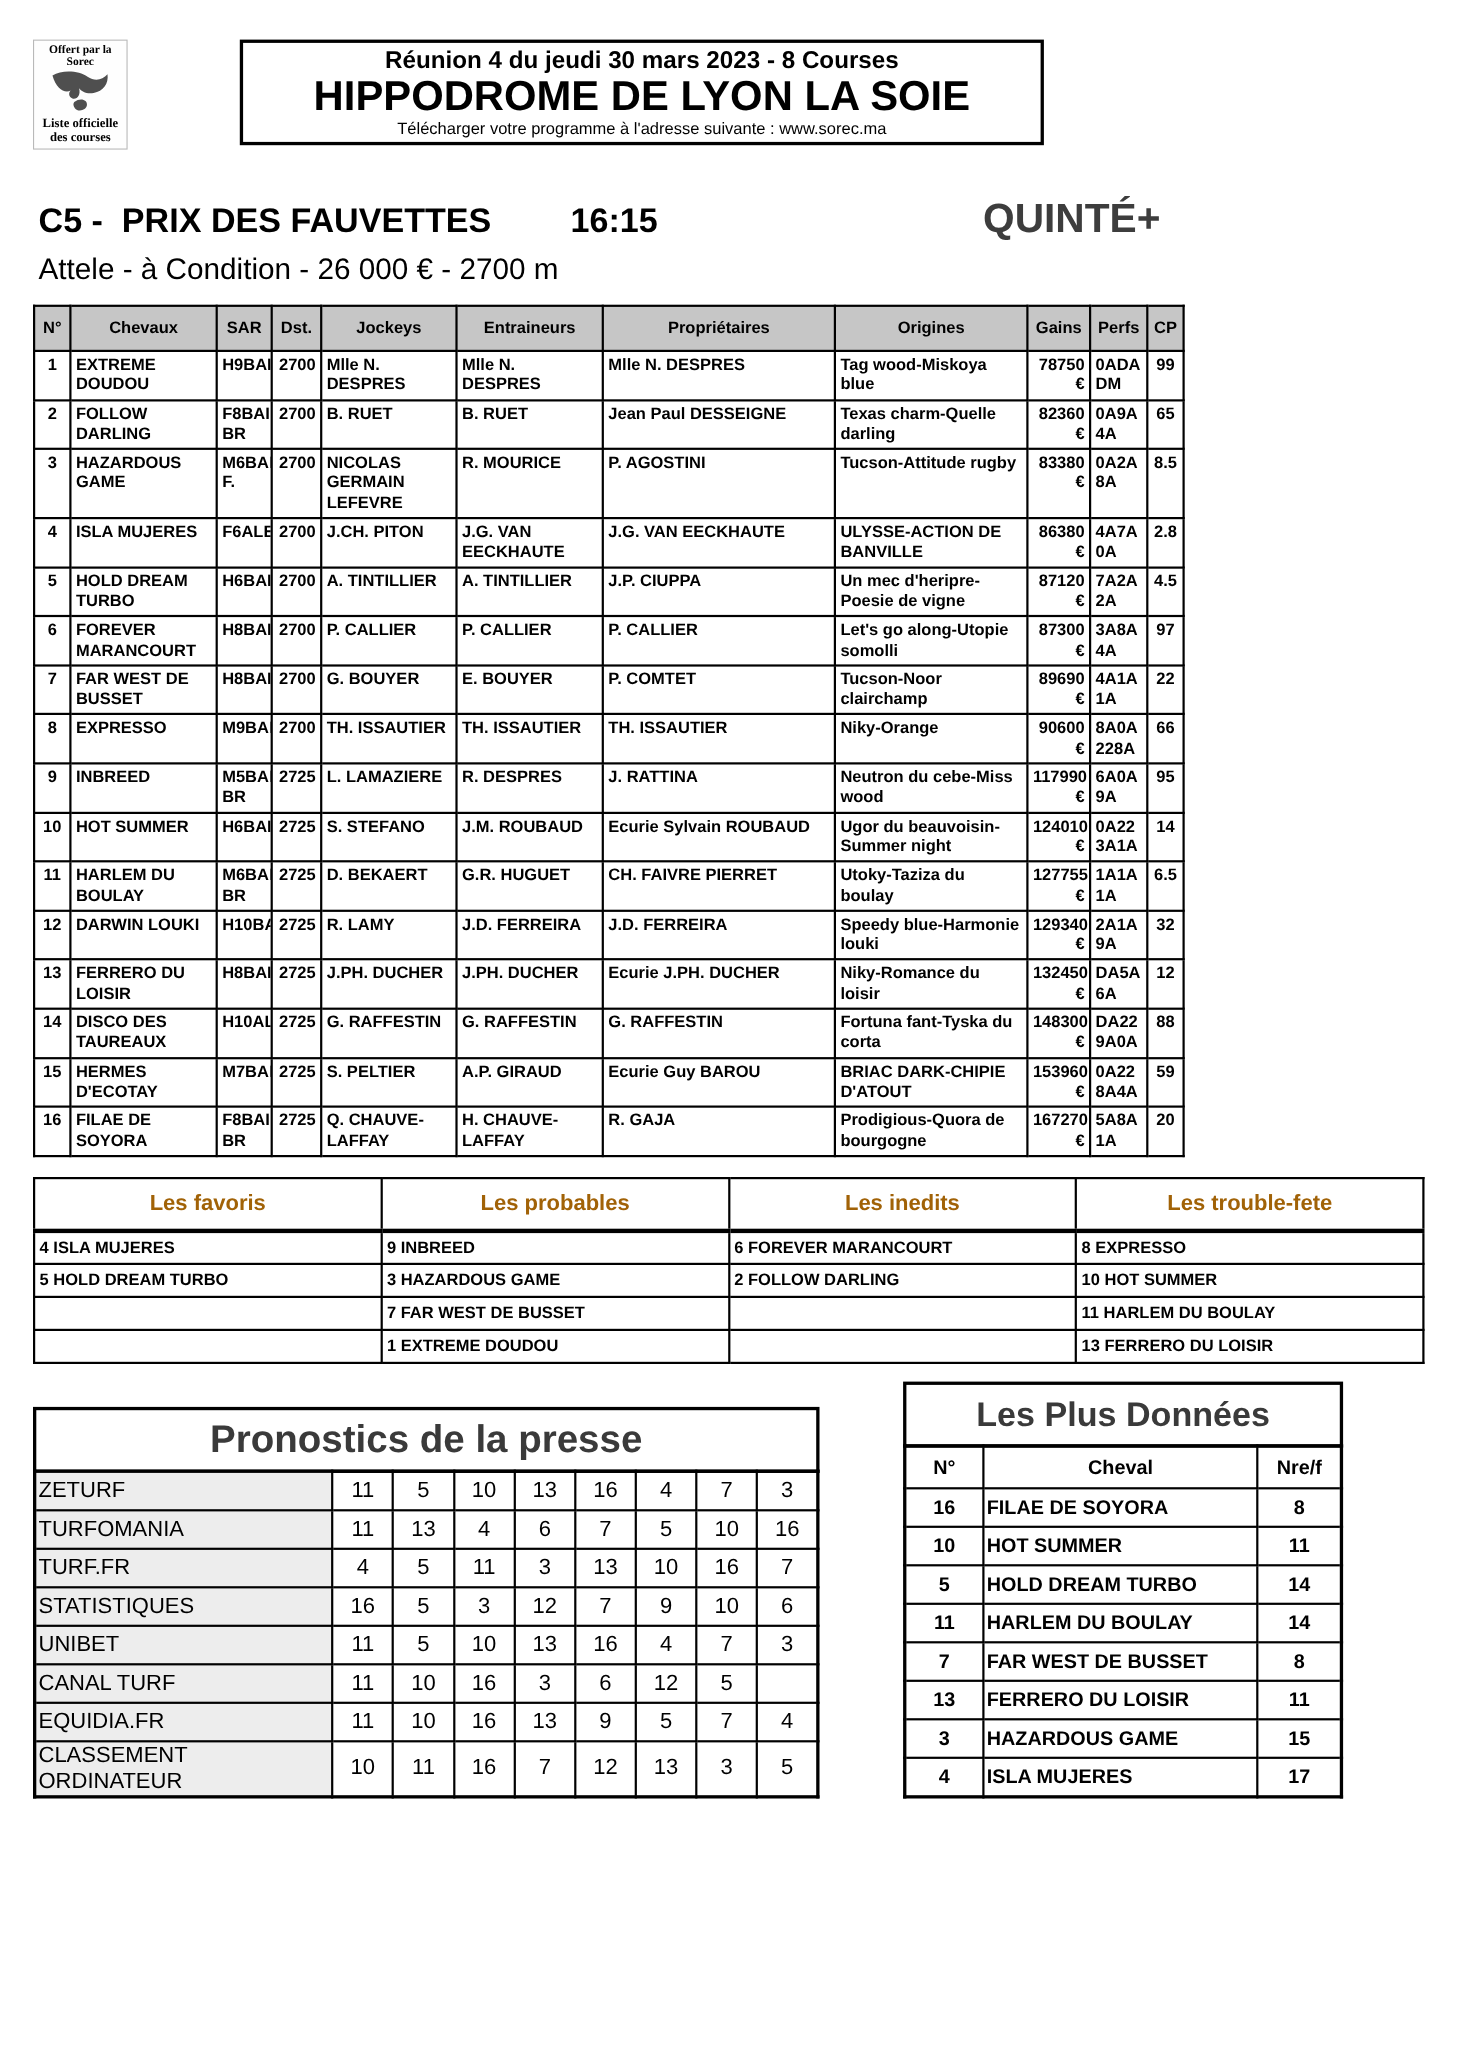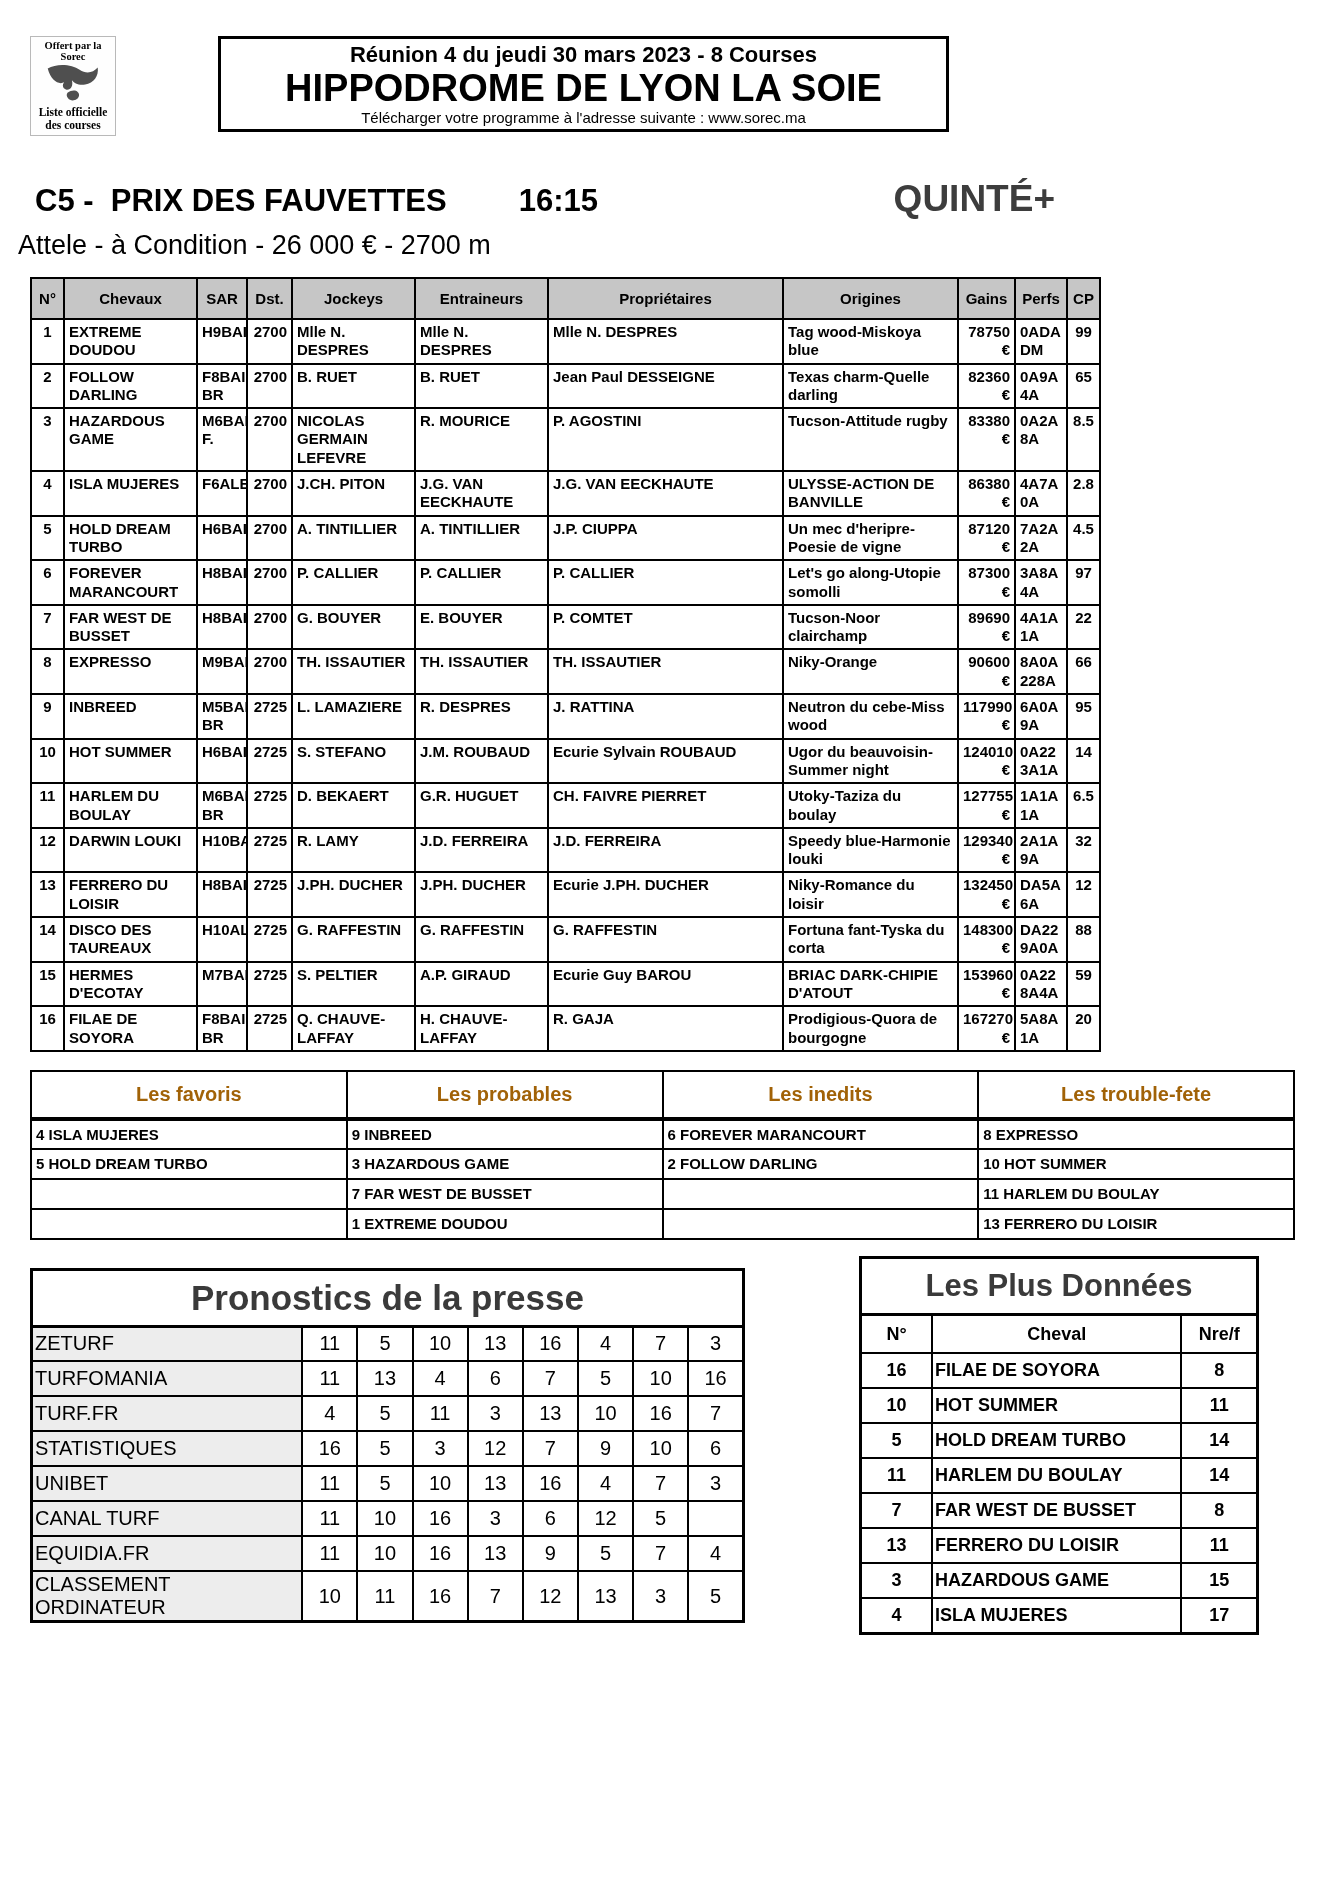--- a/index.html
+++ b/index.html
@@ -20,34 +20,34 @@
     align-items:center; gap:1px; }
   .meeting-line { font-size:22px; font-weight:bold; }
   .venue-line { font-size:38px; font-weight:bold; line-height:1.05; }
   .download-line { font-size:15px; }
 
   
   .race-line { display:flex; align-items:baseline; margin:28px 275px 0 35px; }
   .race-title { font-size:31px; font-weight:bold; white-space:pre; }
   .race-time { font-size:31px; font-weight:bold; margin-left:72px; }
   .race-badge { font-size:37px; font-weight:bold; color:#3d3d3d; margin-left:auto; }
-  .conditions { margin:10px 0 0 18px; font-size:27px; }
+  .conditions { margin:10px 0 0 35px; font-size:27px; }
 
   
   .main-table { margin:16px 0 0 30px; width:1045px; border-collapse:collapse;
     table-layout:fixed; border:2px solid #000; }
   .main-table th { background:#c6c6c6; border:2px solid #000; font-size:15px;
     font-weight:bold; height:28px; padding:2px; }
   .main-table td { border:2px solid #000; vertical-align:top; padding:3px 4px;
     font-weight:bold; line-height:1.22; font-size:15px; overflow:hidden; }
   .main-table tr { height:41px; }
   .row-1{height:56px}.row-3{height:68px}.row-4{height:56px}.row-6{height:56px}
   .row-8{height:63px}.row-10{height:56px}.row-14{height:56px}.row-15{height:63px}.row-16{height:63px}
   .c0{width:33px}.c1{width:133px}.c2{width:50px}.c3{width:45px}.c4{width:123px}
-  .c5{width:133px}.c6{width:235px}.c7{width:175px}.c8{width:57px}.c9{width:52px}.c10{width:33px}
+  .c5{width:133px}.c6{width:211px}.c7{width:175px}.c8{width:57px}.c9{width:52px}.c10{width:33px}
   .col-num{text-align:center;}
   .col-cheval{font-size:13.5px;margin-left:36px;}
   .col-sar{font-size:10.5px; padding:3px 2px;}
   .col-dst{text-align:right; padding-right:3px;}
   .col-origines{font-size:11.5px;}
   .col-gains{text-align:right; font-size:12.5px; padding:3px 2px;}
   .col-perfs{font-size:12.5px; word-break:break-all; padding:3px 2px 3px 4px;}
   .col-cp{text-align:center; font-size:15px; padding:3px 2px;}
 
   
@@ -58,21 +58,21 @@
 
   
   .favoris-table { margin:18px 0 0 30px; width:1265px; border-collapse:collapse;
     table-layout:fixed; border:2px solid #000; }
   .favoris-table th { border:2px solid #000; border-bottom:4px solid #000; height:48px;
     font-size:20px; font-weight:bold; color:#a16207; text-align:center; }
   .favoris-table td { border:2px solid #000; height:30px; font-size:15px;
     font-weight:bold; padding:1px 4px; vertical-align:middle;margin-top:32px; }
 
   
-  .bottom-section { display:flex; margin:16px 0 0 30px; gap:114px; align-items:center; }
+  .bottom-section { display:flex; margin:16px 0 0 30px; gap:76px; align-items:flex-end; }
   .press-block { width:715px; }
   .press-title { border:3px solid #000; height:60px; display:flex; align-items:center;
     justify-content:center; font-size:35px; font-weight:bold; color:#3a3a3a; }
   .press-table { width:715px; border-collapse:collapse; table-layout:fixed;
     border:3px solid #000; margin-top:-3px; }
   .press-table td { border:2px solid #000; height:35px; font-size:20px; padding:1px 2px; }
   .press-name { width:270px; background:#ededed; padding-left:6px; font-size:19px; }
   .press-num { width:55px; text-align:center; }
 
   .plus-block { width:400px; }

